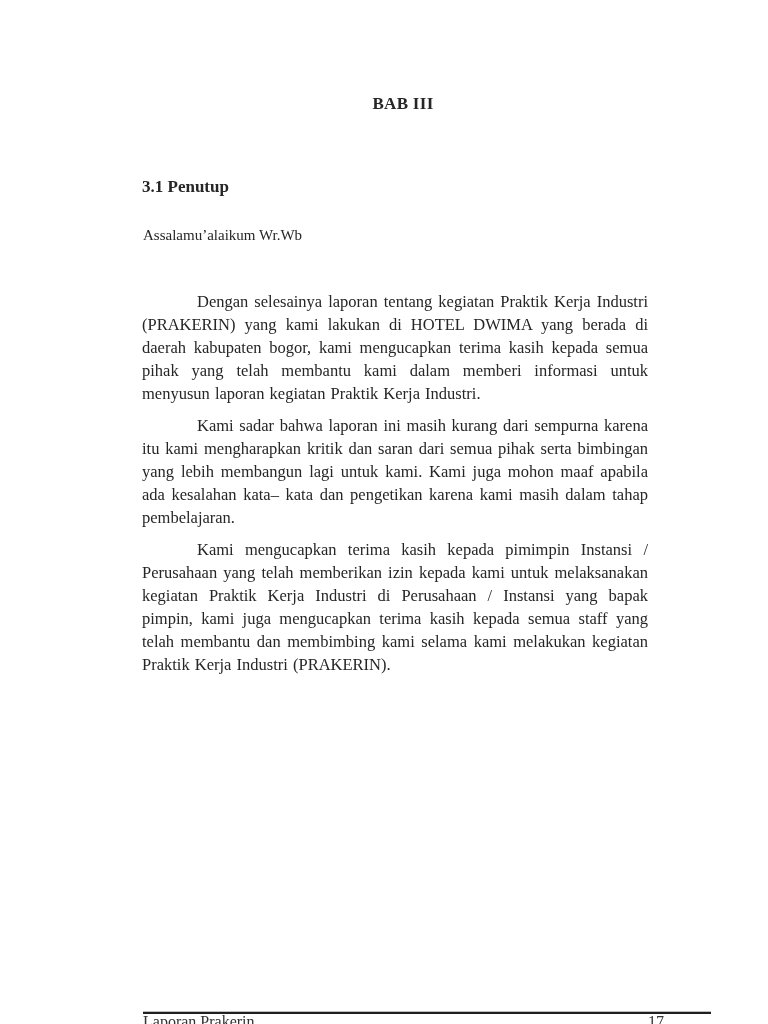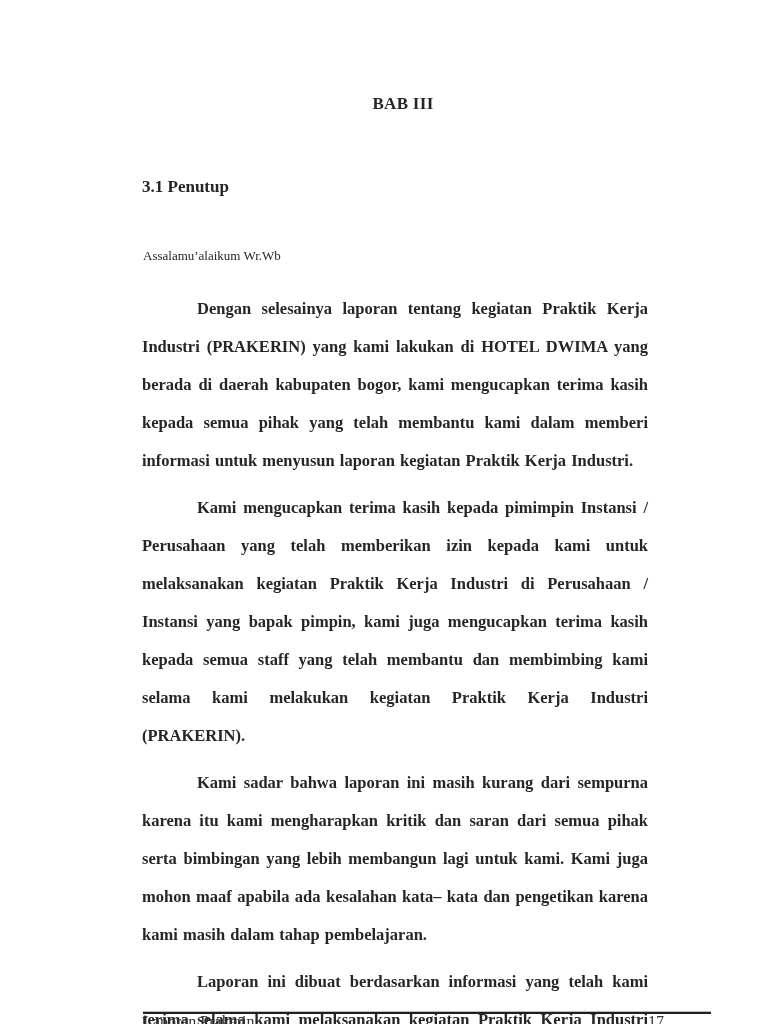--- a/index.html
+++ b/index.html
@@ -30,37 +30,36 @@
   .section-heading {
     position: absolute;
     left: 142px;
     top: 177px;
     font-weight: bold;
     font-size: 17px;
   }
   .salutation {
     position: absolute;
     left: 143px;
-    top: 248px;
-    font-size: 13px;
+    top: 227px;
+    font-size: 15px;
   }
   .body-text {
     position: absolute;
     left: 142px;
     width: 522px;
     top: 290px;
     font-size: 16.5px;
   }
   .body-text p {
     margin: 0 16px 9px 0;
-    line-height: 38px;
+    line-height: 23px;
     text-align: justify;
     text-indent: 55px;
     word-spacing: 1px;
-    font-weight: bold;
   }
   .footer-rule {
     position: absolute;
     left: 143px;
     top: 1011px;
     width: 568px;
     height: 3px;
     background: #1f1f1f;
     border-top: 1px solid #bdbdbd;
     box-sizing: border-box;
@@ -84,23 +83,22 @@
   <div class="title-block">
     <div>BAB III</div>
   </div>
 
   <div class="section-heading">3.1 Penutup</div>
 
   <div class="salutation">Assalamu’alaikum Wr.Wb</div>
 
   <div class="body-text">
     <p>Dengan selesainya laporan tentang kegiatan Praktik Kerja Industri (PRAKERIN) yang kami lakukan di HOTEL DWIMA yang berada di daerah kabupaten bogor, kami mengucapkan terima kasih kepada semua pihak yang telah membantu kami dalam memberi informasi untuk menyusun laporan kegiatan Praktik Kerja Industri.</p>
+    <p>Kami sadar bahwa laporan ini masih kurang dari sempurna karena itu kami mengharapkan kritik dan saran dari semua pihak serta bimbingan yang lebih membangun lagi untuk kami. Kami juga mohon maaf apabila ada kesalahan kata– kata dan pengetikan karena kami masih dalam tahap pembelajaran.</p>
     <p>Kami mengucapkan terima kasih kepada pimimpin Instansi / Perusahaan yang telah memberikan izin kepada kami untuk melaksanakan kegiatan Praktik Kerja Industri di Perusahaan / Instansi yang bapak pimpin, kami juga mengucapkan terima kasih kepada semua staff yang telah membantu dan membimbing kami selama kami melakukan kegiatan Praktik Kerja Industri (PRAKERIN).</p>
-    <p>Kami sadar bahwa laporan ini masih kurang dari sempurna karena itu kami mengharapkan kritik dan saran dari semua pihak serta bimbingan yang lebih membangun lagi untuk kami. Kami juga mohon maaf apabila ada kesalahan kata– kata dan pengetikan karena kami masih dalam tahap pembelajaran.</p>
-    <p>Laporan ini dibuat berdasarkan informasi yang telah kami terima selama kami melaksanakan kegiatan Praktik Kerja Industri (PRAKERIN) tanpa ada rekayasa sedikit pun.</p>
   </div>
 
   <div class="footer-rule"></div>
 
   <div class="footer">
     <span>Laporan Prakerin</span>
     <span>17</span>
   </div>
 
 </div>

